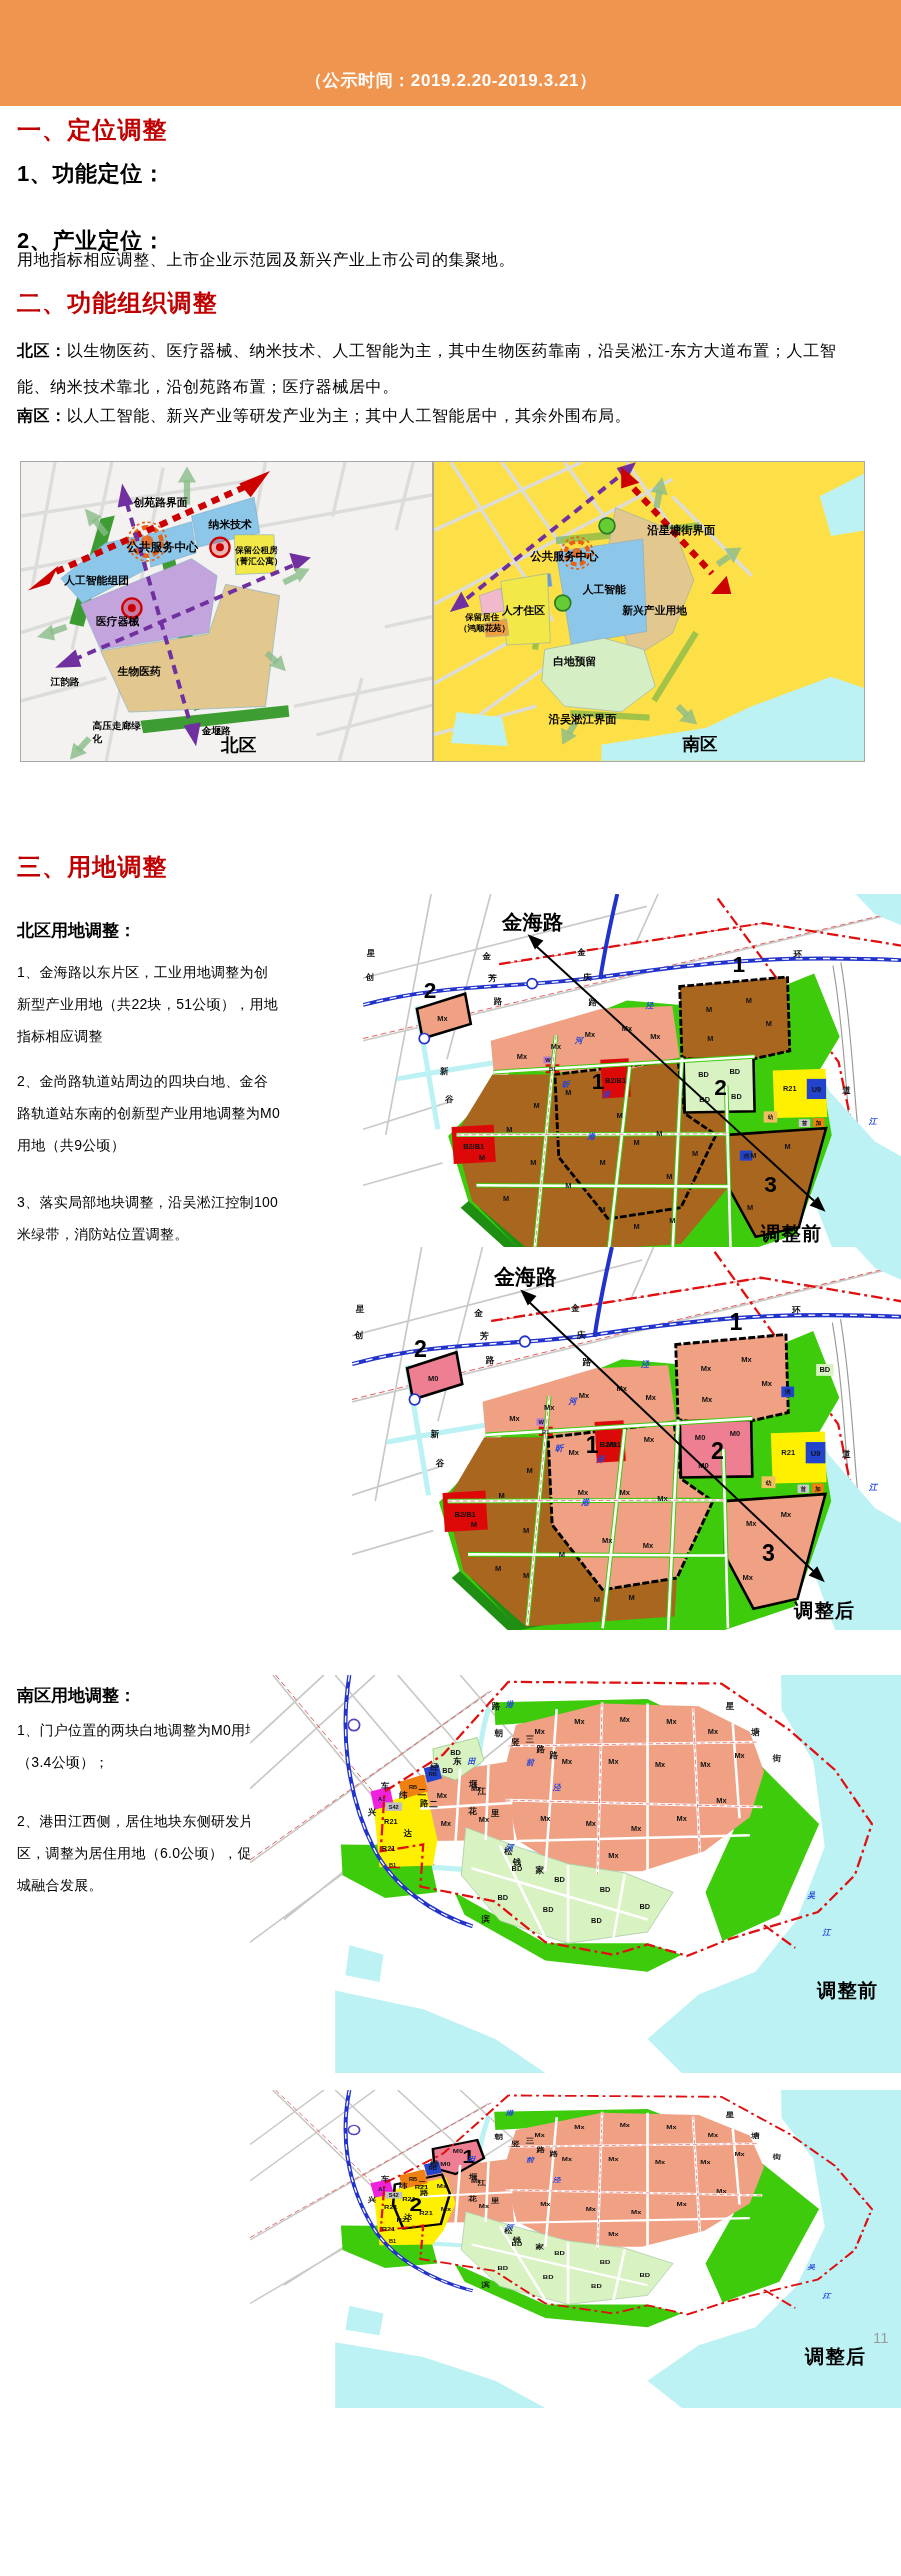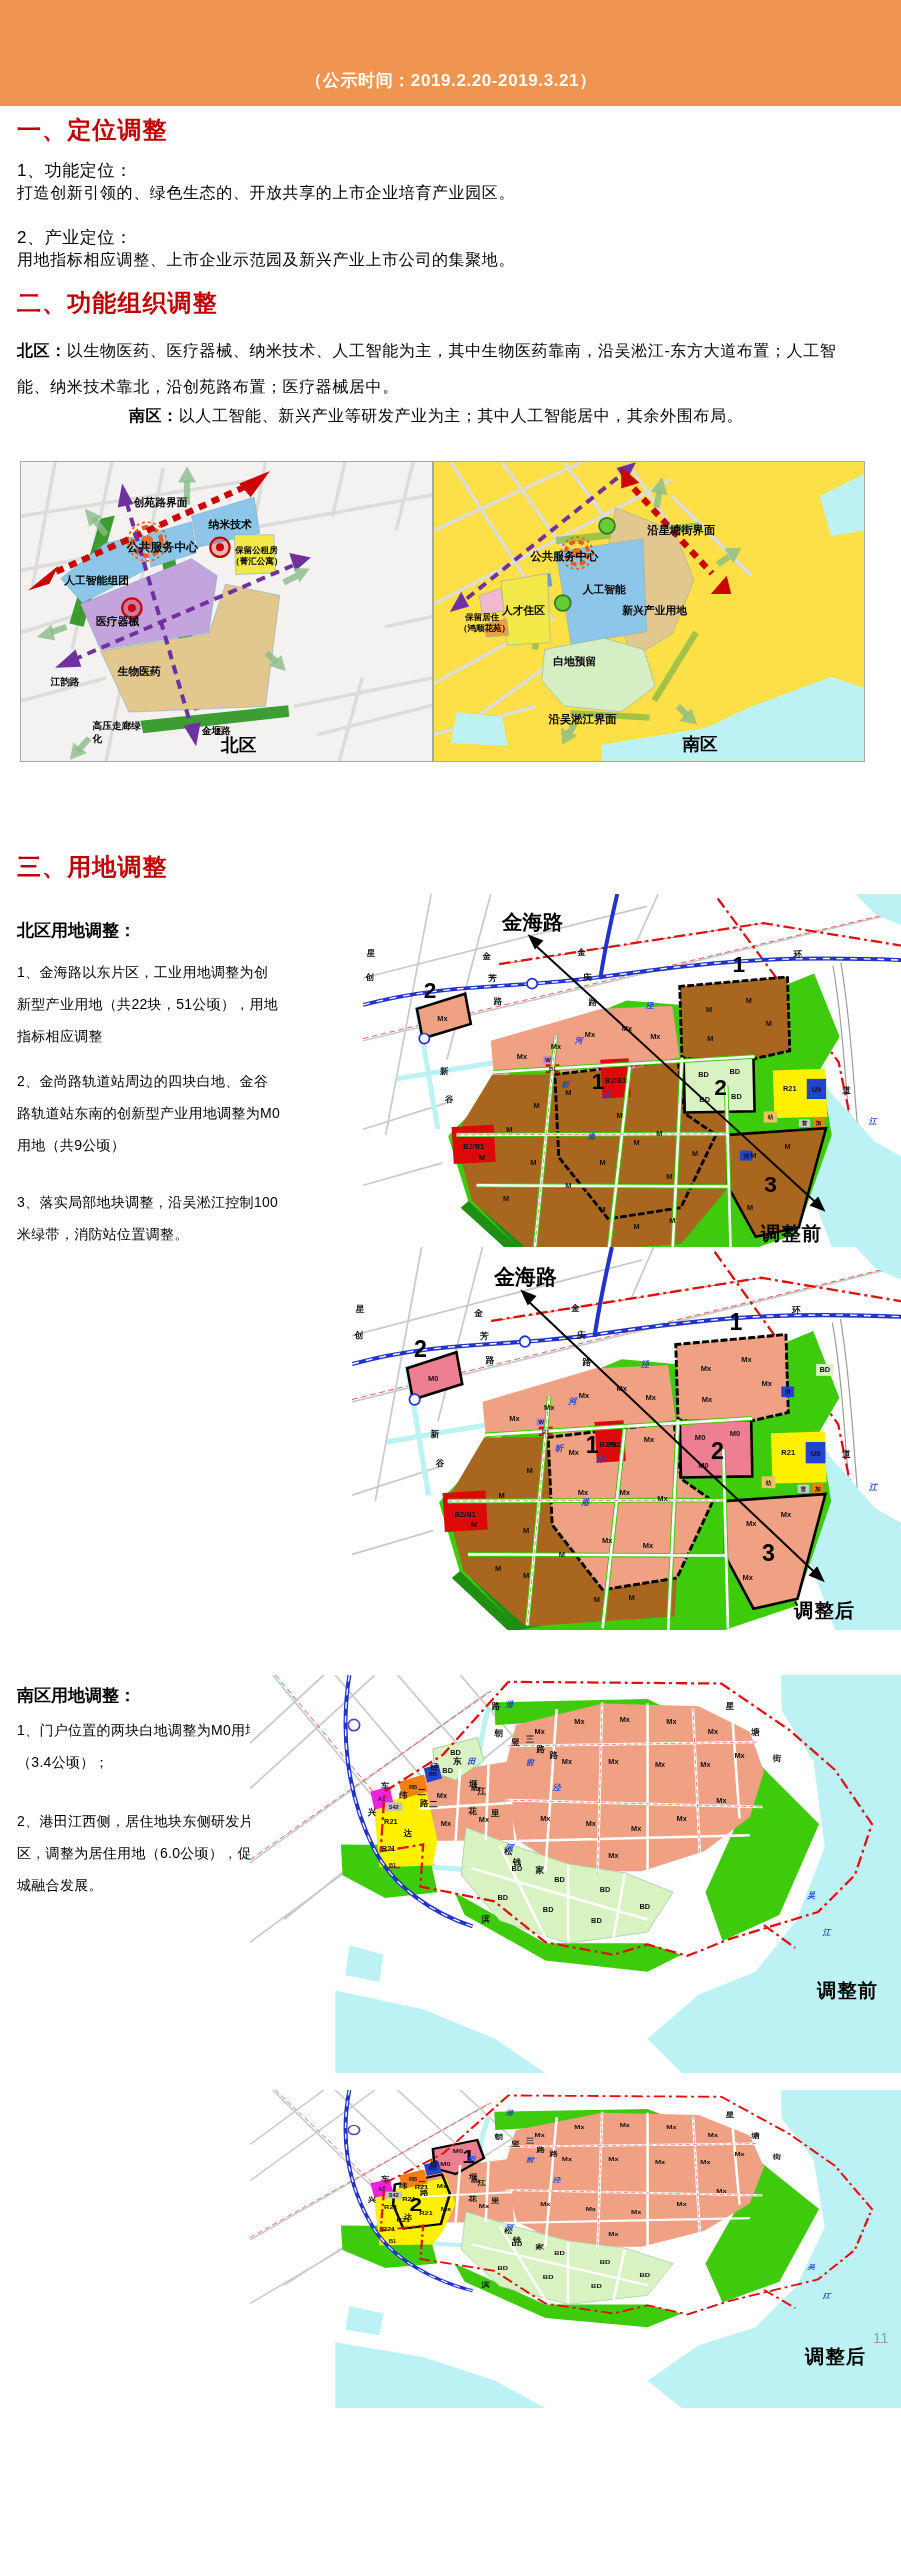--- a/index.html
+++ b/index.html
@@ -6,21 +6,21 @@
   .page{position:relative;width:902px;height:2576px;background:#fff;overflow:hidden;
         font-family:"Liberation Sans","DejaVu Sans",sans-serif;color:#000;}
   .abs{position:absolute;}
   
   .hdr{left:0;top:0;width:902px;height:106px;background:var(--header_bg);text-align:center;}
   .hdr-title{position:absolute;left:0;top:19.3px;width:100%;font-size:26px;font-weight:700;color:#fff;letter-spacing:1.7px;}
   .hdr-bullet{font-size:19.3px;vertical-align:3.4px;padding:0 8px;}
   .hdr-sub{position:absolute;left:0;top:69px;width:100%;font-size:17px;font-weight:700;color:#fff;letter-spacing:0.6px;}
   
   .h-red{font-size:24px;font-weight:700;color:var(--heading_red);letter-spacing:1.1px;}
-  .t-bold{font-size:17px;font-weight:400;letter-spacing:0.6px;}
+  .t-bold{font-size:22px;font-weight:700;letter-spacing:0.6px;}
   .t-body{font-size:16px;font-weight:500;letter-spacing:0.6px;}
   .t-para{font-size:16px;font-weight:500;letter-spacing:0.6px;line-height:36px;width:852px;}
   .t-para .lbl{font-weight:700;}
   .col-item{width:264px;font-size:14px;font-weight:500;letter-spacing:0.3px;line-height:32px;}
   .col-title{font-size:17px;font-weight:700;}
   .caption{font-size:19.3px;font-weight:700;letter-spacing:1.1px;}
   .pagenum{font-size:14.8px;color:#9a9a9a;}
   
   .fig{border:0.6px solid #a8a8a8;background:#f3f2f0;}
   .mapbox{background:#fff;}
@@ -66,27 +66,26 @@
 <body>
 
 <div class="page">
 
   <div class="abs hdr">
     <div class="hdr-sub">（公示时间：2019.2.20-2019.3.21）</div>
   </div>
 
   <div class="abs h-red" style="left:17px;top:114px;">一、定位调整</div>
   <div class="abs t-bold" style="left:17px;top:159px;">1、功能定位：</div>
-  <div class="abs t-body" style="left:17px;top:183px;">打造创新引领的、绿色生态的、开放共享的上市企业培育产业园区。</div>
   <div class="abs t-bold" style="left:17px;top:226px;">2、产业定位：</div>
   <div class="abs t-body" style="left:17px;top:250px;">用地指标相应调整、上市企业示范园及新兴产业上市公司的集聚地。</div>
 
   <div class="abs h-red" style="left:17px;top:287px;">二、功能组织调整</div>
   <div class="abs t-para" style="left:17px;top:333px;"><span class="lbl">北区：</span><span>以生物医药、医疗器械、纳米技术、人工智能为主，其中生物医药靠南，沿吴淞江-东方大道布置；人工智能、纳米技术靠北，沿创苑路布置；医疗器械居中。</span></div>
-  <div class="abs t-para" style="left:10px;top:398px;text-align:center;"><span class="lbl">南区：</span><span>以人工智能、新兴产业等研发产业为主；其中人工智能居中，其余外围布局。</span></div>
+  <div class="abs t-para" style="left:17px;top:398px;"><span class="lbl">南区：</span><span>以人工智能、新兴产业等研发产业为主；其中人工智能居中，其余外围布局。</span></div>
 
   <div class="abs fig" style="left:20px;top:461px;width:411px;height:299px;">
     <svg width="411" height="299" viewBox="0 0 723 526">
       <g>
         <path class="roadw" d="M0,95 L420,30 M0,190 L723,58 M0,300 L160,250 M60,0 L20,220 M160,0 L90,330 M250,10 L150,526 M430,0 L410,110 M570,0 L548,96 M690,0 L660,120 M0,420 L150,380 M520,480 L723,428 M560,526 L600,380 M640,290 L723,272 M480,430 L723,380"></path>
       </g>
       <g opacity="0.85">
         <polygon class="dgreen" points="140,100 165,94 110,290 85,284"></polygon>
         <polygon class="dgreen" points="240,140 262,132 330,430 305,438"></polygon>
         <polygon class="dgreen" points="210,455 470,428 472,448 215,477"></polygon>

